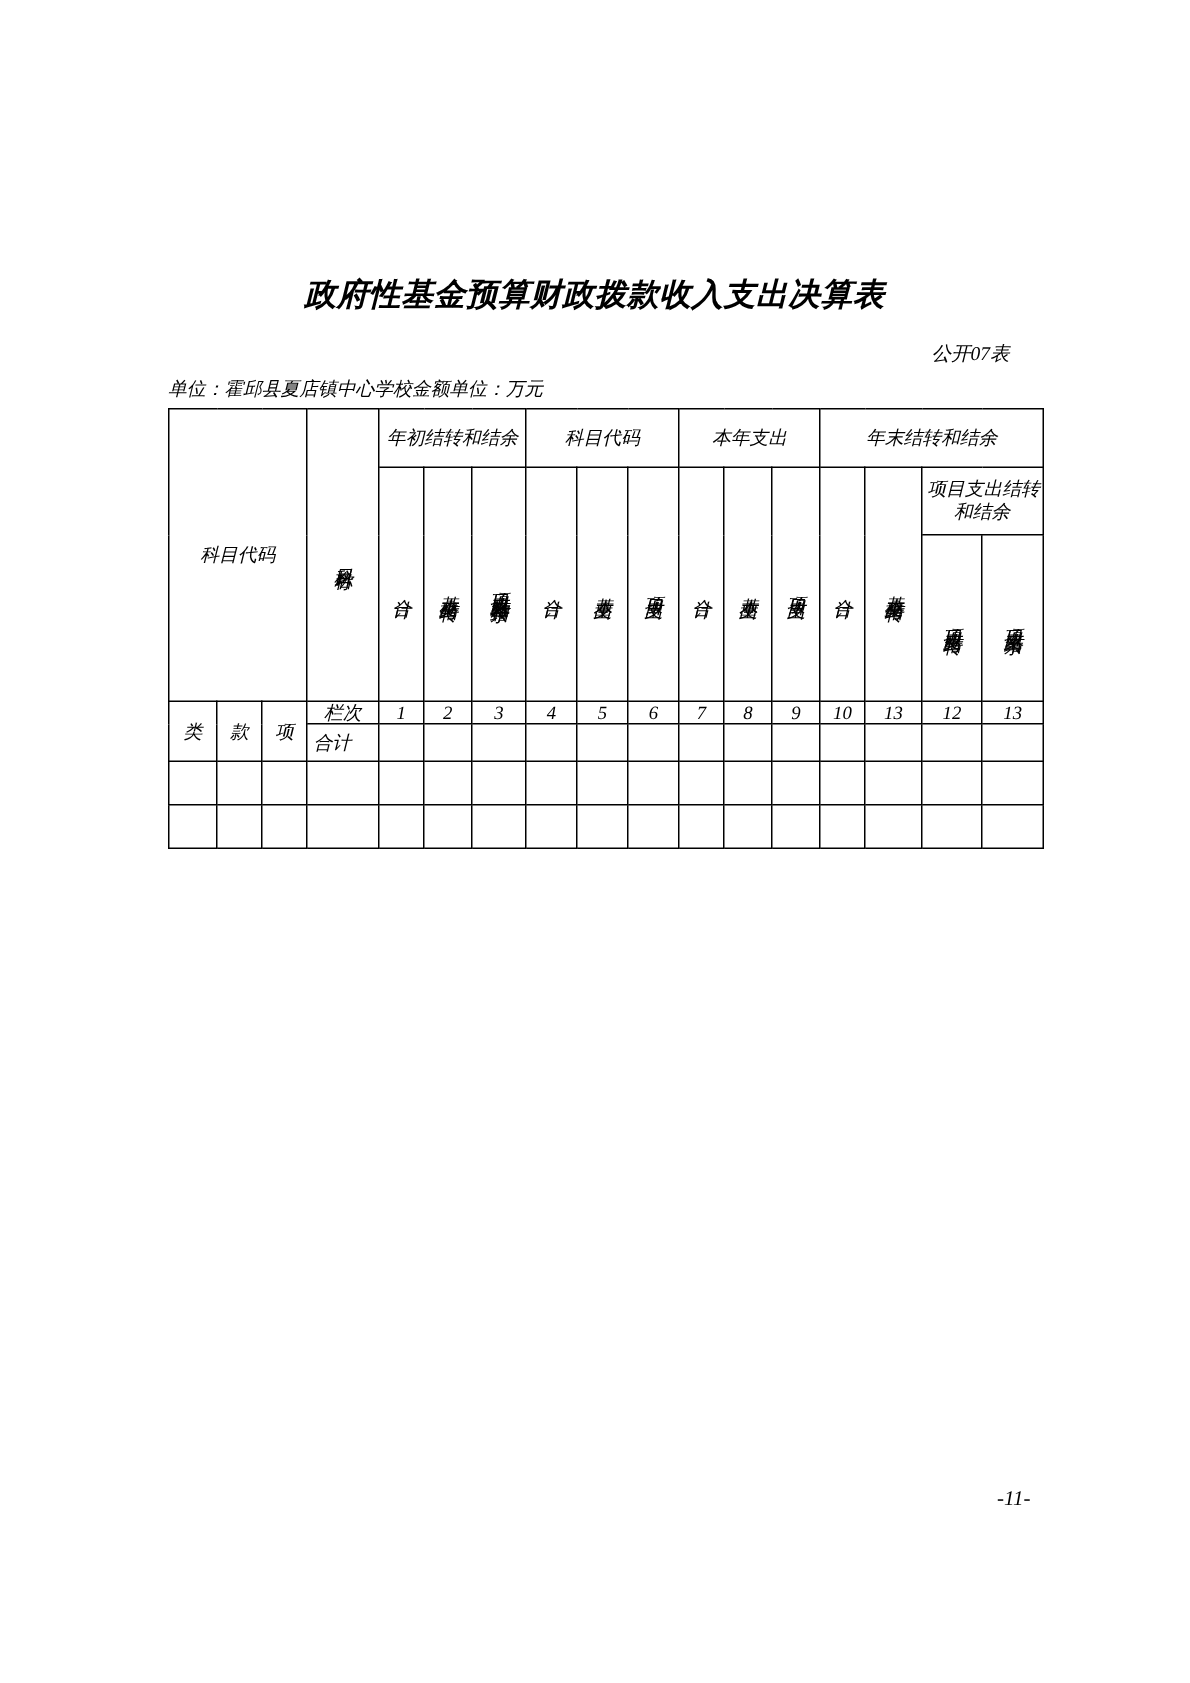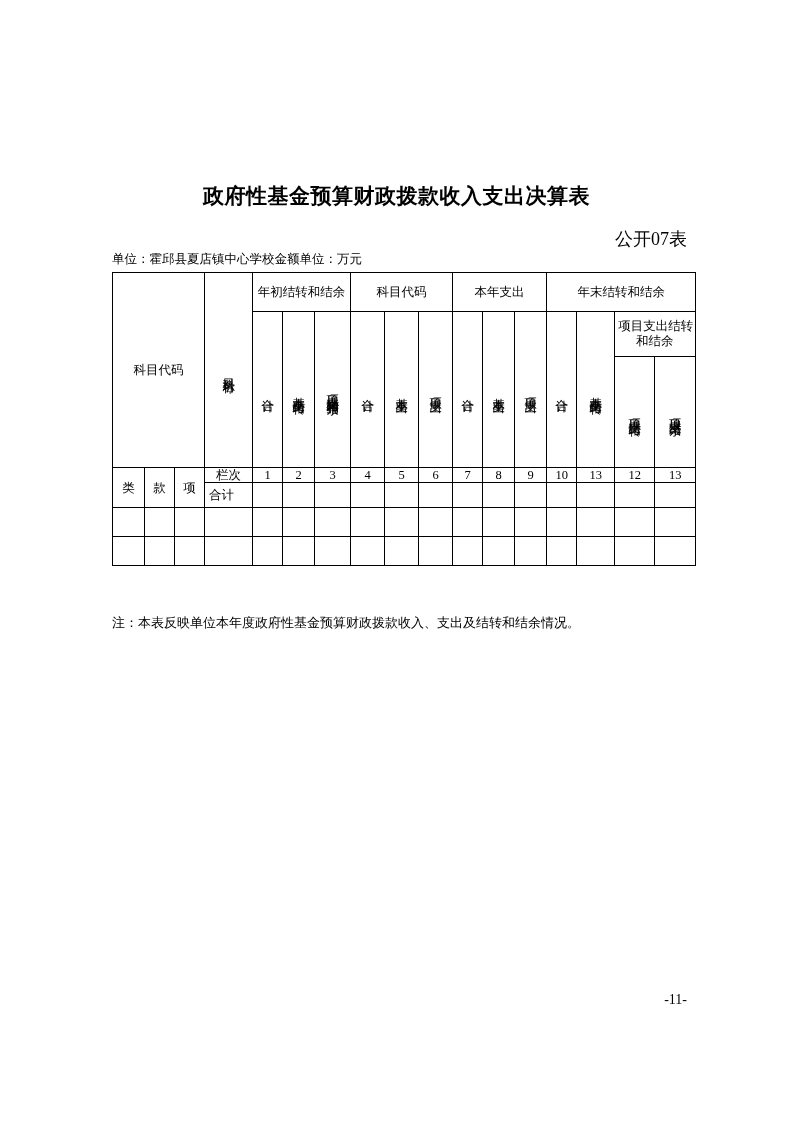--- a/index.html
+++ b/index.html
@@ -13,37 +13,38 @@
     font-family: "Liberation Serif", "DejaVu Serif", serif;
     color: #000000;
     position: relative;
     overflow: hidden;
   }
   .page {
     position: absolute;
     left: 0; top: 0;
     width: 793px;
     height: 1122px;
+    font-style: italic;
   }
   .doc-title {
     position: absolute;
     left: 0;
     top: 182px;
     width: 793px;
     text-align: center;
     font-size: 21px;
     font-weight: bold;
     letter-spacing: 0.5px;
     font-family: "Liberation Sans", "DejaVu Sans", sans-serif;
   }
   .form-code {
     position: absolute;
-    right: 106px;
+    right: 120px;
     top: 227px;
-    font-size: 18px;
+    font-size: 13px;
   }
   .meta-row {
     position: absolute;
     left: 112px;
     top: 251px;
     width: 573px;
     font-size: 12.5px;
     display: flex;
     justify-content: flex-start;
   }
@@ -319,17 +320,16 @@
       <td></td>
       <td></td>
       <td></td>
       <td></td>
       <td></td>
     </tr>
   </tbody>
     </table>
 
   <div class="notes">
-    <p>注：本表反映单位本年度政府性基金预算财政拨款收入、支出及结转和结余情况。</p>
   </div>
 
   <div class="page-num">-11-</div>
 </div>
 
 </body></html>

